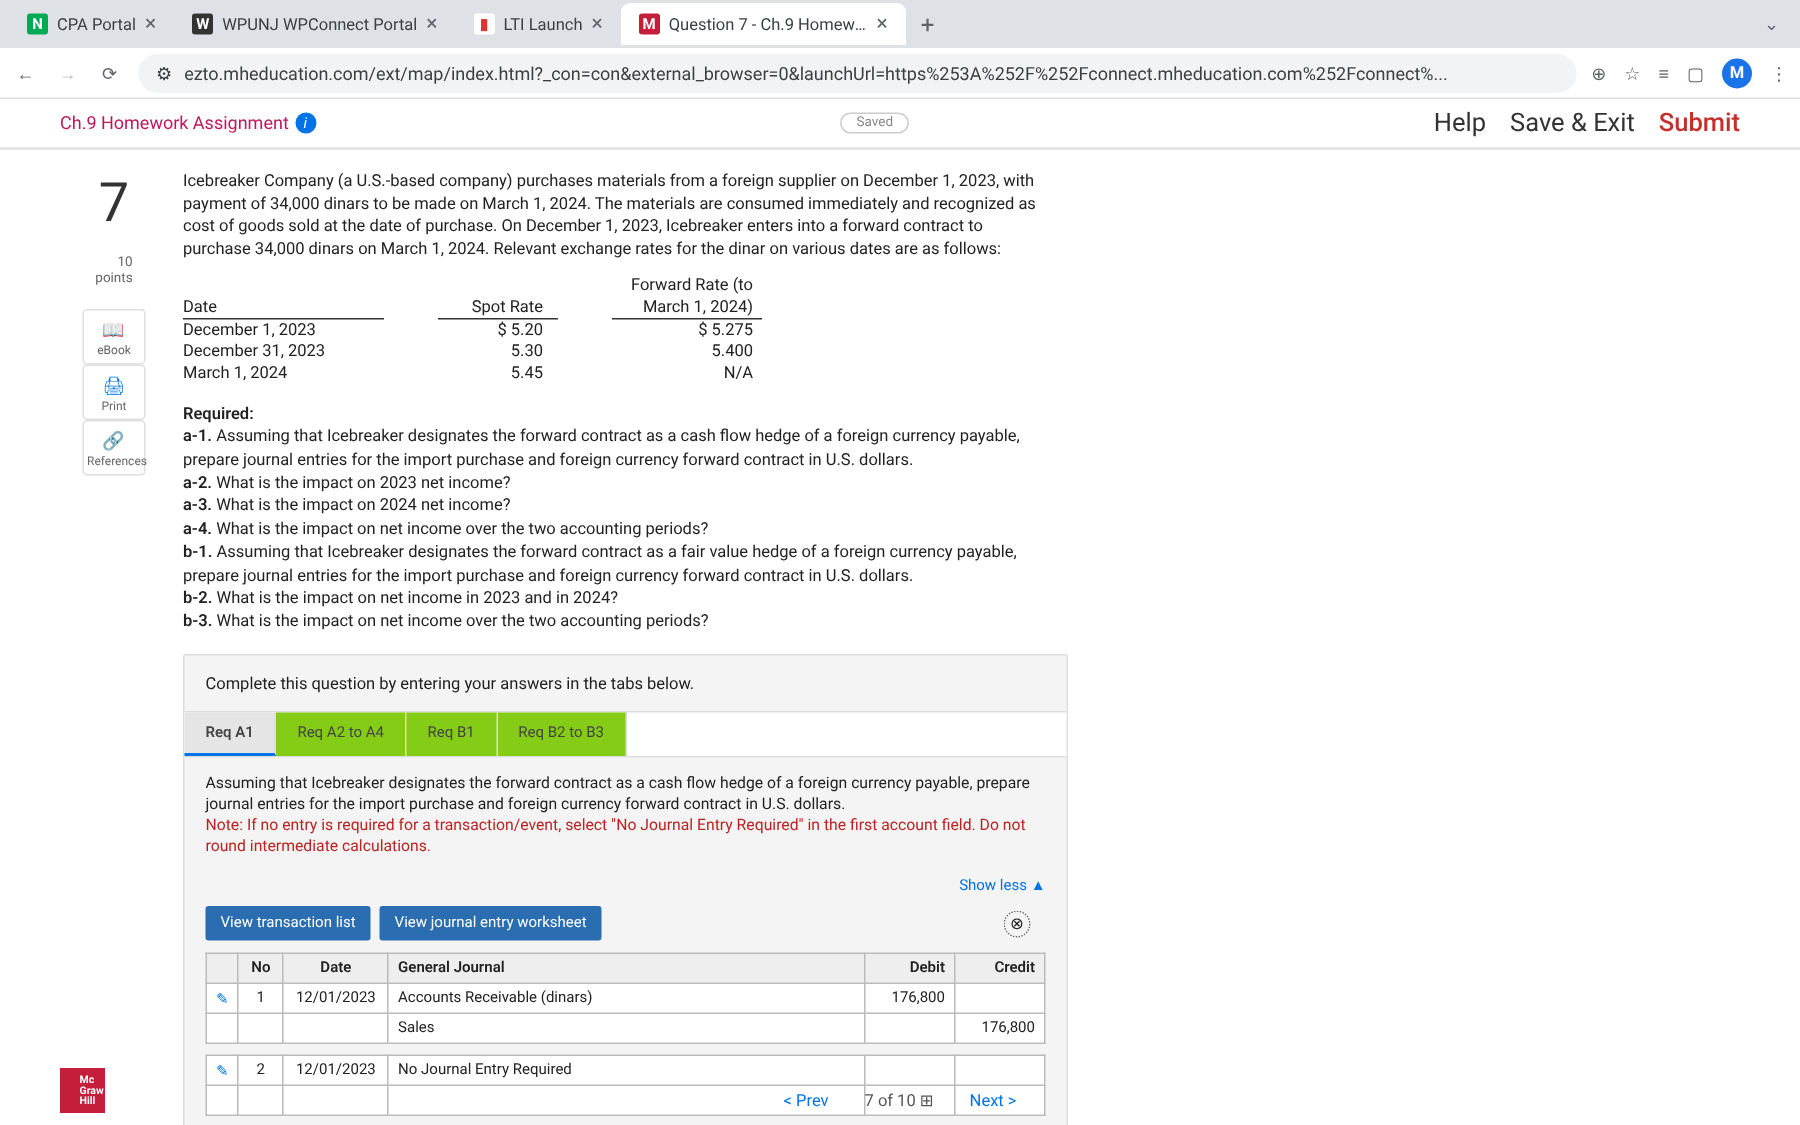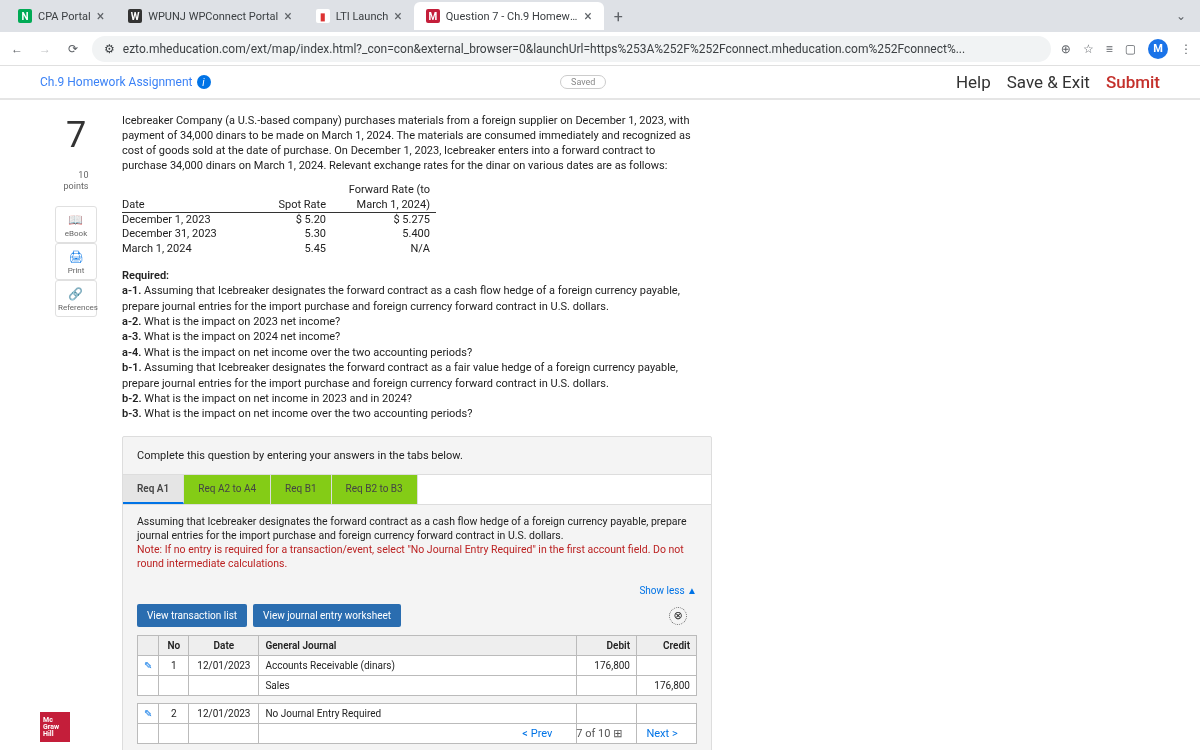--- a/index.html
+++ b/index.html
@@ -15,41 +15,41 @@
 .tabs-caret { margin-left: auto; color: #5f6368; padding: 0 8px; }
 
 .omnibox-row { display: flex; align-items: center; height: 34px; background: #fff; padding: 0 8px; gap: 10px; border-bottom: 1px solid #e0e0e0; }
 .nav-icon { width: 18px; height: 18px; display: flex; align-items: center; justify-content: center; color: #5f6368; cursor: pointer; }
 .omnibox { flex: 1; display: flex; align-items: center; background: #f1f3f4; border-radius: 14px; height: 26px; padding: 0 12px; gap: 8px; font-size: 12px; color: #3c4043; }
 .omnibox .url { white-space: nowrap; overflow: hidden; }
 .omni-actions { display: flex; align-items: center; gap: 12px; color: #5f6368; }
 .avatar-badge { width: 20px; height: 20px; background: #1a73e8; color: #fff; border-radius: 50%; display: flex; align-items: center; justify-content: center; font-size: 11px; font-weight: bold; }
 
 .app-header { display: flex; align-items: center; height: 34px; padding: 0 40px; border-bottom: 2px solid #e5e5e5; }
-.app-title { font-size: 12px; color: #3b82f6; }
+.app-title { font-size: 12px; color: #be185d; }
 .info-badge { width: 14px; height: 14px; background: #0073e6; color: #fff; border-radius: 50%; display: inline-flex; align-items: center; justify-content: center; font-size: 10px; font-style: italic; margin-left: 4px; }
 .saved-pill { margin: 0 auto; font-size: 9px; color: #888; border: 1px solid #ccc; border-radius: 10px; padding: 1px 10px; }
 .header-links { display: flex; gap: 16px; }
 .header-links a { font-size: 17px; cursor: pointer; }
 .link-help { color: #333; }
 .link-save { color: #333; }
 .link-submit { color: #c4302b; font-weight: 500; }
 
 .content { display: flex; padding: 14px 30px 0 40px; height: calc(100% - 100px); }
 .left-col { width: 72px; display: flex; flex-direction: column; align-items: center; gap: 14px; }
 .qnum { font-size: 36px; font-weight: 400; color: #333; }
 .points-box { text-align: right; font-size: 9px; color: #666; line-height: 1.2; }
 .side-tile { width: 42px; text-align: center; font-size: 8px; color: #666; border: 1px solid #e0e0e0; border-radius: 3px; padding: 6px 2px 4px; cursor: pointer; background: #fff; }
 .side-tile .ico { font-size: 12px; color: #0073e6; margin-bottom: 2px; display: block; }
 
 .main-col { flex: 1; padding-left: 10px; }
 .prob-text { font-size: 11px; line-height: 1.35; color: #222; margin-bottom: 10px; max-width: 580px; }
 
 .rate-block { font-family: "Courier New", monospace; font-size: 11px; line-height: 1.3; white-space: pre; margin-bottom: 12px; }
-.rate-block .row { display: flex; }
+.rate-block .row { display: flex; gap: 36px; }
 .rate-block .c1 { width: 134px; }
 .rate-block .c2 { width: 80px; text-align: right; padding-right: 10px; }
 .rate-block .c3 { width: 100px; text-align: right; padding-right: 6px; }
 .rate-block .hdr .c1, .rate-block .hdr .c2, .rate-block .hdr .c3 { border-bottom: 1px solid #333; }
 .rate-block .hdr2 { text-align: right; }
 
 .req-block { font-size: 11px; line-height: 1.4; max-width: 580px; margin-bottom: 14px; }
 .req-block b { font-weight: 600; }
 
 .answer-card { background: #f4f4f4; border: 1px solid #ddd; border-radius: 2px; padding: 0; max-width: 590px; }
@@ -73,21 +73,21 @@
 .jt .col-no { width: 30px; text-align: center; }
 .jt .col-date { width: 70px; text-align: center; }
 .jt .col-gj { text-align: left; }
 .jt .col-amt { width: 60px; text-align: right; }
 .jt tr.spacer td { height: 8px; border-left: none; border-right: none; background: #f4f4f4; }
 .jt tr.spacer td:first-child, .jt tr.spacer td:last-child { border: none; }
 
 .pager { position: absolute; bottom: 10px; left: 50%; transform: translateX(-50%); display: flex; align-items: center; gap: 24px; font-size: 11px; }
 .pager a { color: #0073e6; cursor: pointer; }
 .pager .pg { color: #555; }
-.logo-mh { position: absolute; bottom: 8px; left: 40px; width: 30px; height: 30px; background: #c41e3a; color: #fff; font-size: 7px; line-height: 1; padding: 3px; display: flex; flex-direction: column; justify-content: center; font-weight: bold; }
+.logo-mh { position: absolute; bottom: 8px; left: 40px; width: 30px; height: 30px; background: #c41e3a; color: #fff; font-size: 7px; line-height: 1; padding: 13px; display: flex; flex-direction: column; justify-content: center; font-weight: bold; }
 </style>
 </head>
 <body>
 
 <div class="chrome-tabs" id="tabstrip">
     <div class="tab">
       <span class="favicon" style="background:#0a5;color:#fff">N</span>
       <span class="title">CPA Portal</span>
       <span class="tab-close">×</span>
     </div>

